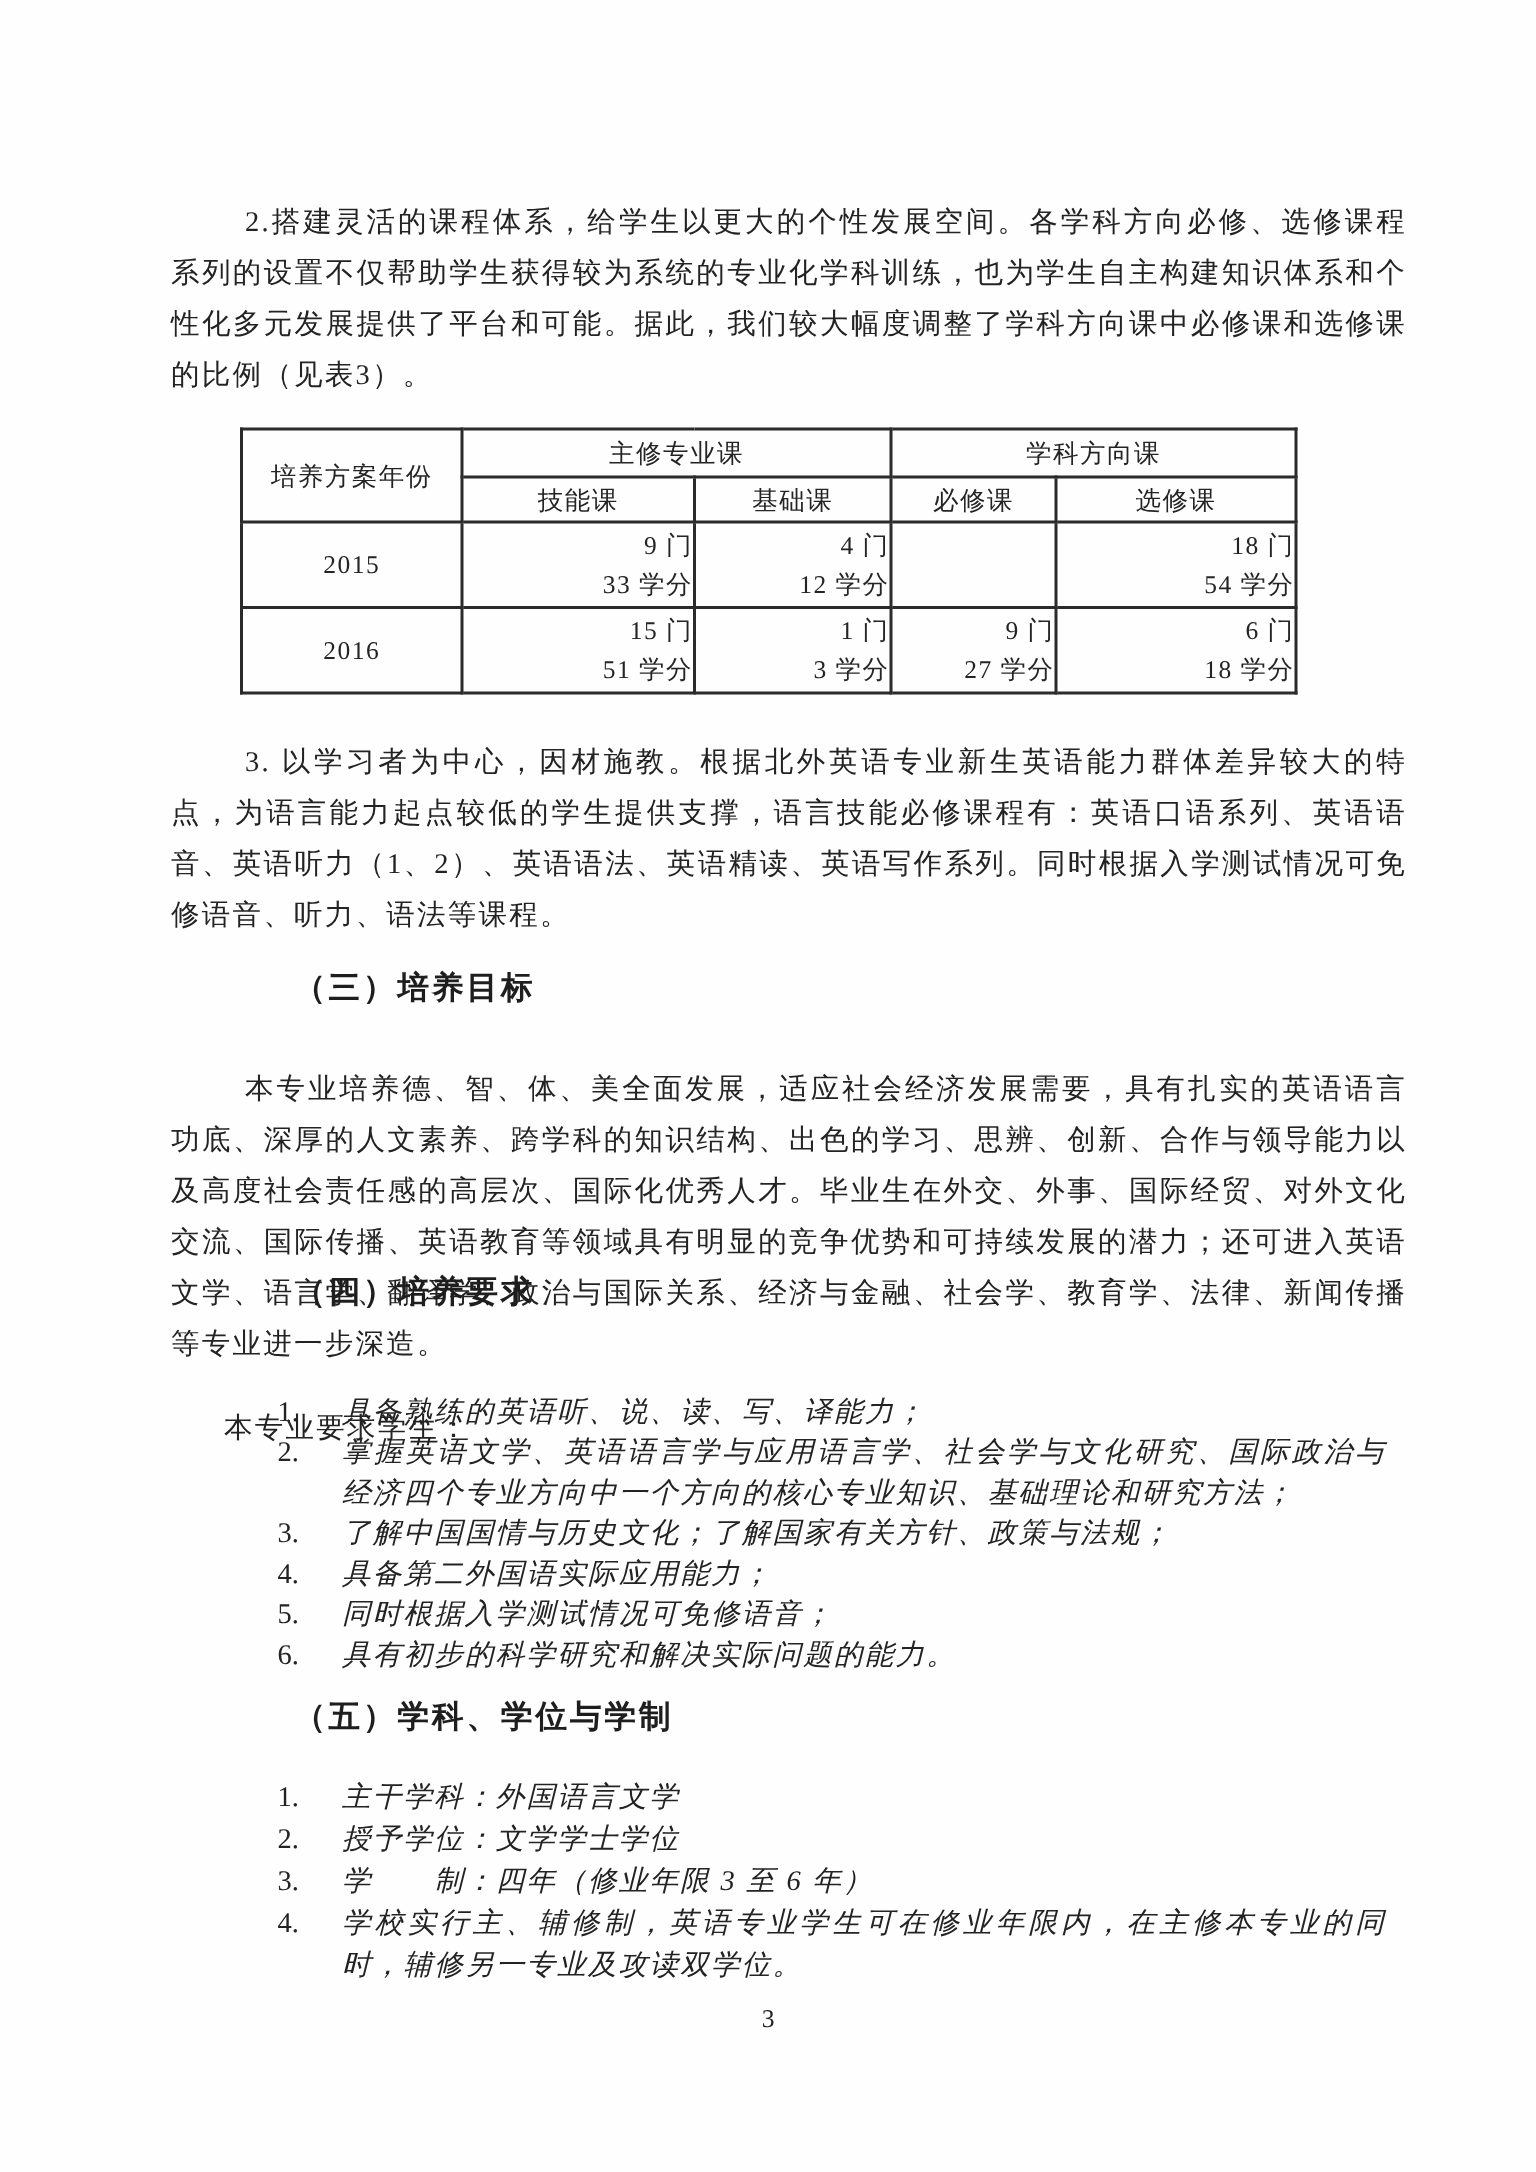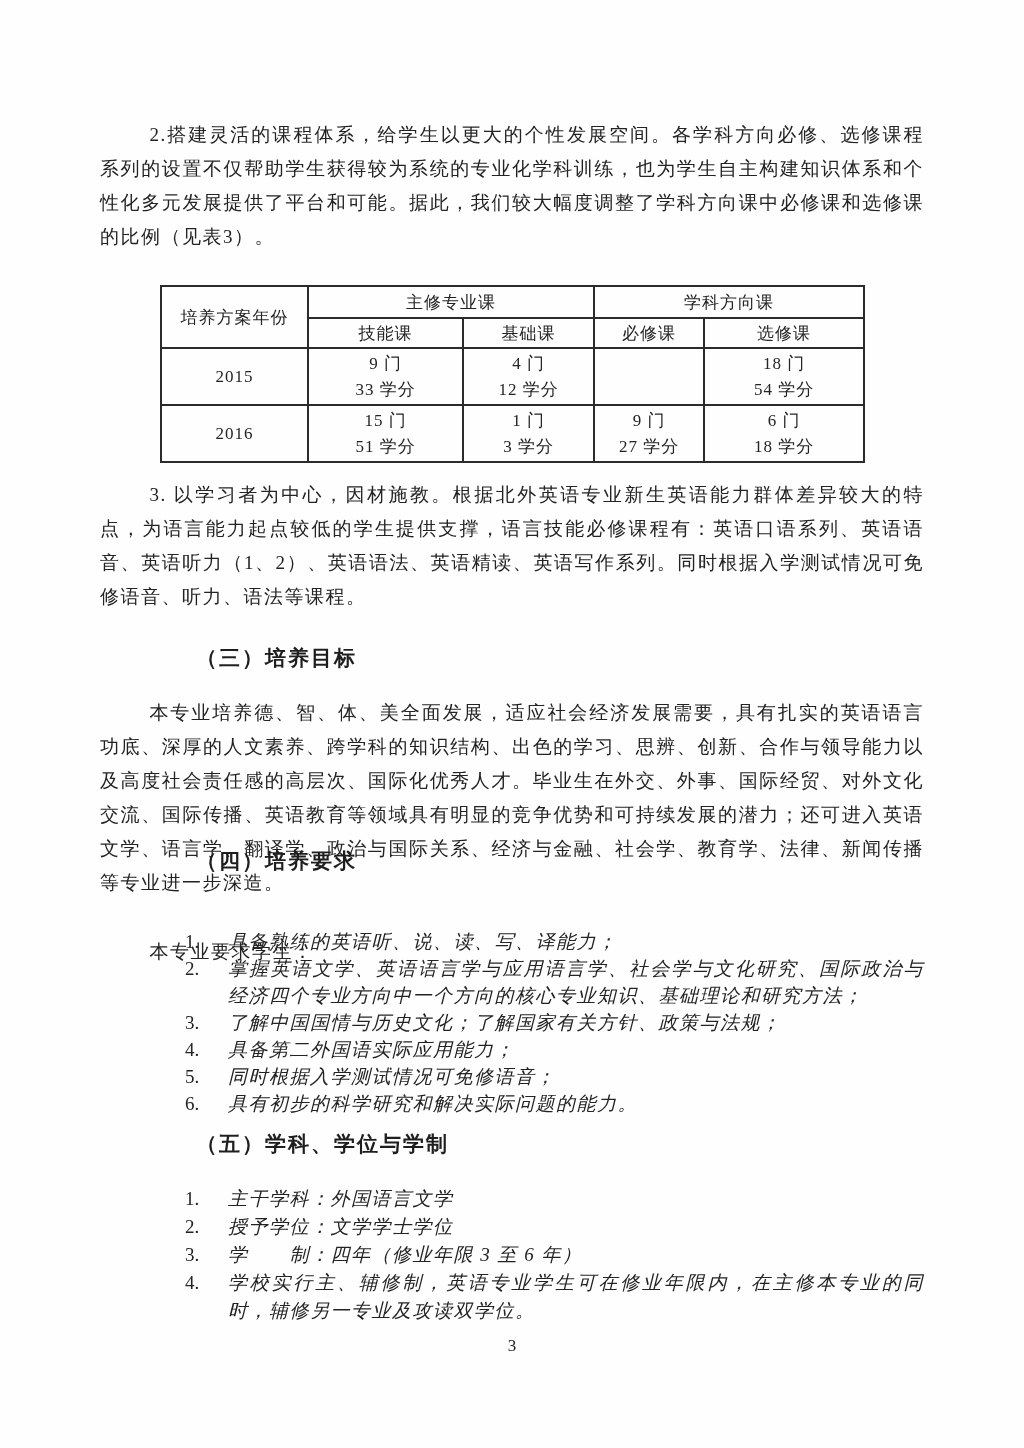--- a/index.html
+++ b/index.html
@@ -5,21 +5,21 @@
   html,body { margin:0; padding:0; }
   body { background:#ffffff; }
   .page {
     position:relative; width:1024px; height:1448px;
     background:#fefefe; color:#222;
     font-family:"Liberation Serif","DejaVu Serif",serif;
     overflow:hidden;
   }
   .abs { position:absolute; }
   .body-par {
-    left:100px; width:824px; margin:0;
+    left:100px; width:824px; margin:14px;
     font-size:19px; line-height:34px; letter-spacing:1.5px;
     text-align:justify; text-indent:2.6em; color:#232323;
   }
   .caption {
     left:100px; width:824px; text-align:center;
     font-size:18px; letter-spacing:0.5px; color:#242424;
   }
   .sec-heading {
     left:196px; font-family:"Liberation Sans","DejaVu Sans",sans-serif;
     font-weight:700; font-size:21px; letter-spacing:2px; color:#1e1e1e;
@@ -29,21 +29,21 @@
     border-collapse:collapse; table-layout:fixed; width:703px;
     font-size:17px; color:#242424; letter-spacing:1px;
   }
   table.cmp td {
     border:2px solid #2b2b2b; text-align:center; vertical-align:middle;
     padding:0; overflow:hidden;
   }
   tr.hdr1 td { height:30px; }
   tr.hdr2 td { height:28px; }
   tr.datarow td { height:55px; }
-  .cell2 { display:flex; flex-direction:column; justify-content:center; }
+  .cell2 { display:flex; flex-direction:column; justify-content:center;text-align:right; }
   .cell2 div { line-height:26px; min-height:26px; }
   .numlist { left:185px; width:739px; }
   .li { display:flex; margin:0; text-align:justify; color:#232323; }
   .li .num { flex:0 0 43px; letter-spacing:0; }
   .li .txt { flex:1 1 auto; letter-spacing:1.5px;font-style:italic; }
   .list4 { font-size:19px; line-height:27px; }
   .list5 { font-size:19px; line-height:28px; }
   .intro-line {
     left:100px; width:824px; margin:0; font-size:19px;
     letter-spacing:1.5px; text-indent:2.6em; color:#232323;

